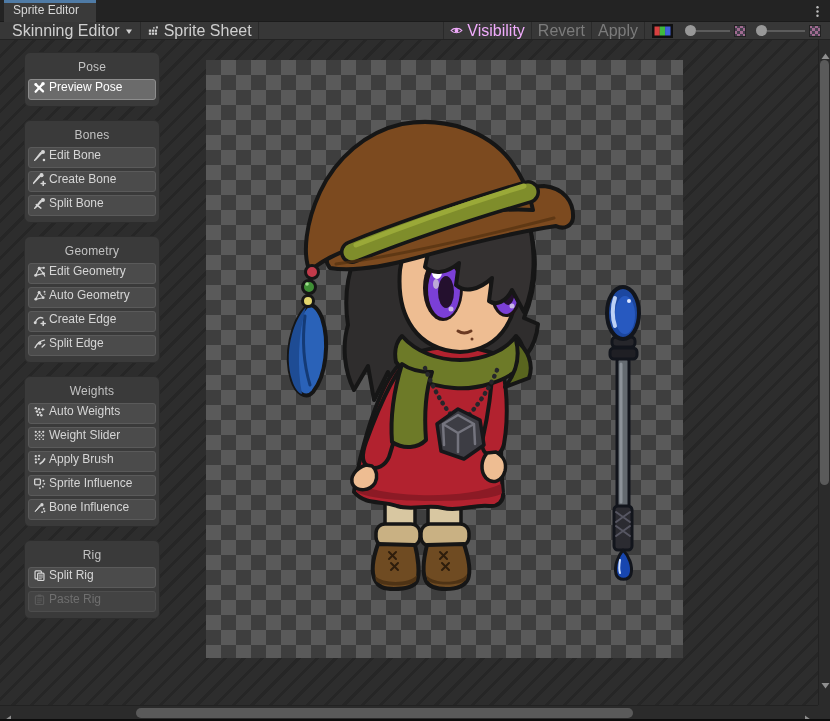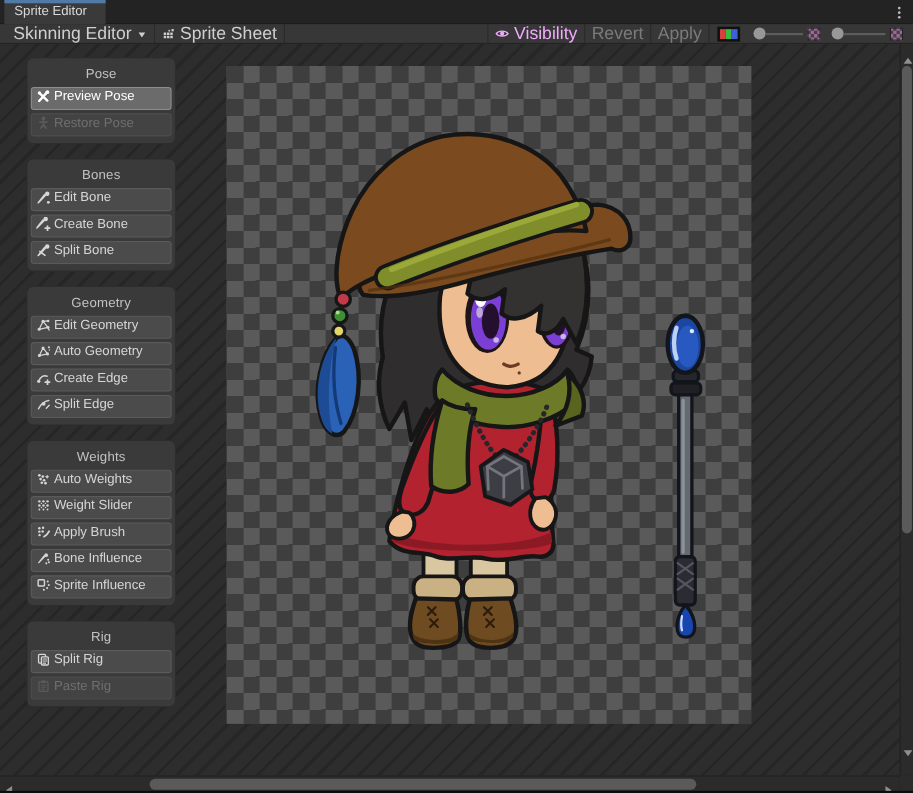--- a/index.html
+++ b/index.html
@@ -267,29 +267,20 @@
           <span class="ic">
               <svg viewBox="0 0 14 14" width="13" height="13">
                 <path d="M2.8 11.6 L10.2 3.4" stroke="currentColor" fill="none" stroke-linecap="round" stroke-width="2.4"></path>
                 <path d="M3.4 4.2 L10.8 11.2" stroke="currentColor" fill="none" stroke-linecap="round" stroke-width="2.4"></path>
                 <circle cx="10.8" cy="3" r="1.9" fill="currentColor"></circle>
                 <circle cx="3" cy="3.8" r="1.6" fill="currentColor"></circle>
               </svg>
             </span>
           <span class="lbl">Preview Pose</span>
         </div>
-        <div class="btn disabled">
-          <span class="ic">
-              <svg viewBox="0 0 14 14" width="13" height="13">
-                <circle cx="7" cy="3" r="1.9" fill="currentColor"></circle>
-                <path d="M3.6 6.4 h6.8 M7 5.2 v4 M7 9.2 l-2.6 3.2 M7 9.2 l2.6 3.2" stroke="currentColor" fill="none" stroke-linecap="round" stroke-width="1.7"></path>
-              </svg>
-            </span>
-          <span class="lbl">Restore Pose</span>
-        </div>
       </div>
 
       <div class="group">
         <h3>Bones</h3>
         <div class="btn">
           <span class="ic">
               <svg viewBox="0 0 14 14" width="13" height="13">
                 <g>
                   <circle cx="10.7" cy="3.3" r="2.2" fill="currentColor"></circle>
                   <path d="M9.1 4.9 L2.9 11.4 L1.7 12.3 L2.6 11.1 L8.2 4 Z" fill="currentColor" stroke="currentColor" stroke-width="1.3" stroke-linejoin="round"></path>
@@ -419,42 +410,42 @@
                 <circle cx="6.2" cy="6.6" r="1.2" fill="currentColor"></circle>
                 <circle cx="3.2" cy="10.2" r="1.2" fill="currentColor"></circle>
                 <path d="M7.6 11.6 C9.4 10.8 11.6 8.6 12.6 6.4" stroke="currentColor" fill="none" stroke-linecap="round" stroke-width="1.8"></path>
               </svg>
             </span>
           <span class="lbl">Apply Brush</span>
         </div>
         <div class="btn">
           <span class="ic">
               <svg viewBox="0 0 14 14" width="13" height="13">
+                <rect x="1.8" y="2.2" width="6.2" height="6.2" rx="1" stroke="currentColor" fill="none" stroke-linecap="round" stroke-width="1.4"></rect>
+                <circle cx="11.2" cy="4" r="1" fill="currentColor"></circle>
+                <circle cx="12.2" cy="7.4" r="1" fill="currentColor"></circle>
+                <circle cx="10.6" cy="10.4" r="1" fill="currentColor"></circle>
+                <circle cx="7.4" cy="12" r="1" fill="currentColor"></circle>
+              </svg>
+            </span>
+          <span class="lbl">Sprite Influence</span>
+        </div>
+        <div class="btn">
+          <span class="ic">
+              <svg viewBox="0 0 14 14" width="13" height="13">
                 <g transform="scale(.82) translate(1,1.6)">
                   <circle cx="10.7" cy="3.3" r="2.2" fill="currentColor"></circle>
                   <path d="M9.1 4.9 L2.9 11.4 L1.7 12.3 L2.6 11.1 L8.2 4 Z" fill="currentColor" stroke="currentColor" stroke-width="1.3" stroke-linejoin="round"></path>
                 </g>
                 <circle cx="11.6" cy="8.4" r="1" fill="currentColor"></circle>
                 <circle cx="12.4" cy="11" r="1" fill="currentColor"></circle>
                 <circle cx="9.8" cy="12" r="1" fill="currentColor"></circle>
               </svg>
             </span>
           <span class="lbl">Bone Influence</span>
-        </div>
-        <div class="btn">
-          <span class="ic">
-              <svg viewBox="0 0 14 14" width="13" height="13">
-                <rect x="1.8" y="2.2" width="6.2" height="6.2" rx="1" stroke="currentColor" fill="none" stroke-linecap="round" stroke-width="1.4"></rect>
-                <circle cx="11.2" cy="4" r="1" fill="currentColor"></circle>
-                <circle cx="12.2" cy="7.4" r="1" fill="currentColor"></circle>
-                <circle cx="10.6" cy="10.4" r="1" fill="currentColor"></circle>
-                <circle cx="7.4" cy="12" r="1" fill="currentColor"></circle>
-              </svg>
-            </span>
-          <span class="lbl">Sprite Influence</span>
         </div>
       </div>
 
       <div class="group">
         <h3>Rig</h3>
         <div class="btn">
           <span class="ic">
               <svg viewBox="0 0 14 14" width="13" height="13">
                 <rect x="2.2" y="2" width="6.8" height="8.6" rx="1" stroke="currentColor" fill="none" stroke-linecap="round" stroke-width="1.3"></rect>
                 <rect x="5" y="4.4" width="6.8" height="8" rx="1" fill="#4b4b4b" stroke="currentColor" stroke-width="1.3"></rect>

